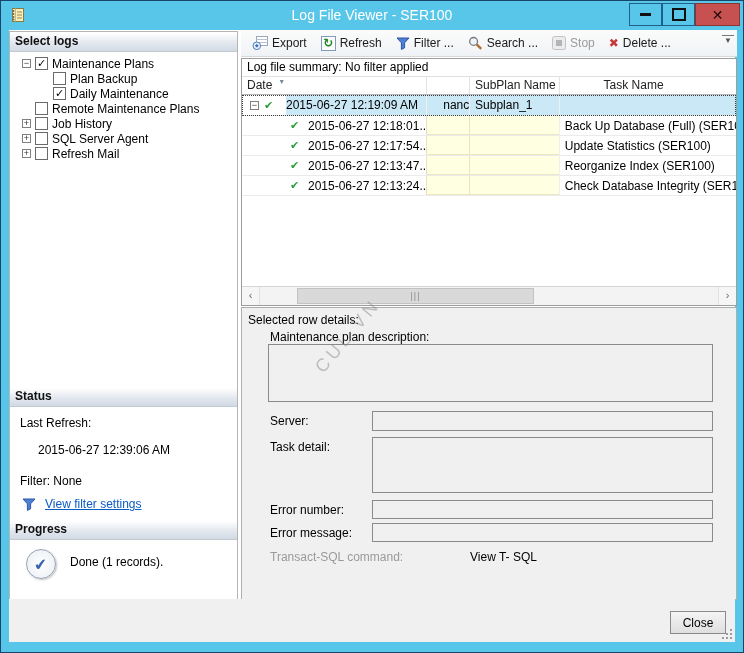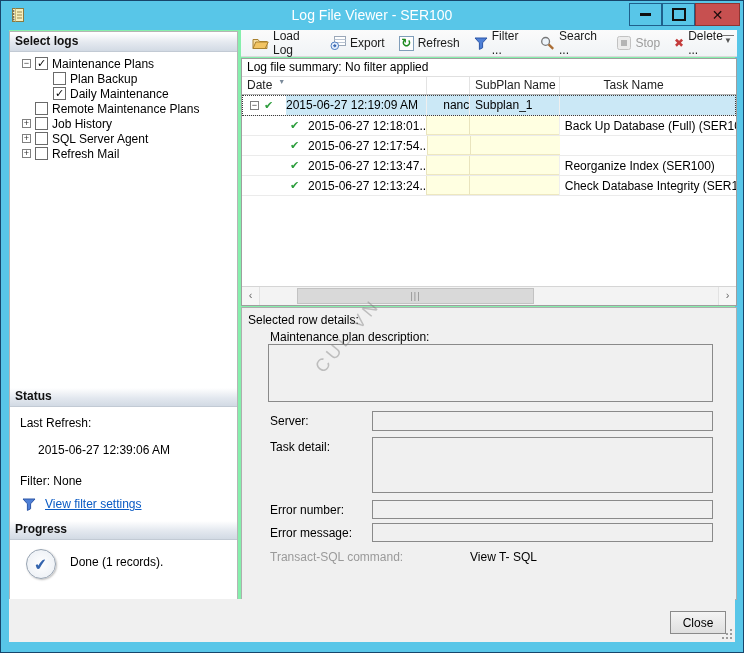--- a/index.html
+++ b/index.html
@@ -13,21 +13,21 @@
   .title{display:block;text-align:center;line-height:29px;color:#ffffff;font-size:14px;}
   .caption{position:absolute;right:3px;top:2px;display:flex;}
   .cap{width:33px;height:23px;box-sizing:border-box;border:1px solid #1f5f8b;
        display:flex;align-items:center;justify-content:center;background:#58c6e8;}
   .cap.close{width:45px;background:#c75050;border-color:#8f3431;}
   .cap .dash{width:11px;border-top:3px solid #101010;}
   .cap .sq{width:10px;height:9px;border:2px solid #101010;}
   .cap .x{font-size:14px;font-weight:bold;color:#1c0b0b;}
 
   
-  .content{position:absolute;left:8px;right:8px;top:29px;bottom:10px;background:#86efac;}
+  .content{position:absolute;left:8px;right:8px;top:29px;bottom:10px;background:#ffffff;}
 
   
   .left-panel{position:absolute;left:0;top:1px;width:229px;height:570px;background:#ffffff;
               border:1px solid #b5b5b5;box-sizing:border-box;}
   .panel-header{height:18px;line-height:17px;font-size:12px;font-weight:bold;color:#111;
                 padding-left:5px;background:linear-gradient(180deg,#ffffff,#e3e8ef 55%,#d2dae4);
                 border-top:1px solid #ffffff;border-bottom:1px solid #c2cad4;}
   .status-section{position:absolute;top:355px;left:0;right:0;}
   .progress-section{position:absolute;top:488px;left:0;right:0;}
   .tree{padding-top:4px;}
@@ -216,29 +216,20 @@
           <span class="progress-text">Done (1 records).</span>
         </div>
       </div>
     </div>
 
     <div class="right-panel">
 
       <div class="toolbar" id="toolbar">
           <div class="tb-item">
             <span class="tb-icon">
-              <svg width="17" height="14" viewBox="0 0 17 14">
-                <path d="M1 3.5h5l1.5 2H15v7H1z" fill="#f5dca2" stroke="#a9812f"></path>
-                <path d="M1 12.5 3.8 6h12.4l-3 6.5z" fill="#f2c463" stroke="#a9812f"></path>
-              </svg>
-            </span>
-            <span class="tb-label">Load Log</span>
-          </div>
-          <div class="tb-item">
-            <span class="tb-icon">
               <svg width="16" height="14" viewBox="0 0 16 14">
                 <rect x="4.5" y="0.5" width="11" height="9" fill="#fff" stroke="#9aa7b8"></rect>
                 <line x1="4.5" y1="3.5" x2="15.5" y2="3.5" stroke="#b9c4d2"></line>
                 <line x1="4.5" y1="6.5" x2="15.5" y2="6.5" stroke="#b9c4d2"></line>
                 <circle cx="4.8" cy="9.8" r="3.8" fill="#e3eefb" stroke="#4f7ec2"></circle>
                 <path d="M3 9.8h2.6M4.4 8.4l1.4 1.4-1.4 1.4" fill="none" stroke="#2f5fae" stroke-width="1.1"></path>
               </svg>
             </span>
             <span class="tb-label">Export</span>
           </div>
@@ -330,20 +321,21 @@
             <div class="grid-row">
               <div class="cell c1">
                 <span class="gutter child">
                   <span class="expander hidden"></span>
                   <span class="rowcheck">✔</span>
                 </span>
                 <span class="date-text">2015-06-27 12:17:54...</span>
               </div>
               <div class="cell c2 sub"></div>
               <div class="cell c3 c-sub-pad sub"></div>
+              <div class="cell c4 c-sub-pad">Update Statistics (SER100)</div>
             </div>
             <div class="grid-row">
               <div class="cell c1">
                 <span class="gutter child">
                   <span class="expander hidden"></span>
                   <span class="rowcheck">✔</span>
                 </span>
                 <span class="date-text">2015-06-27 12:13:47...</span>
               </div>
               <div class="cell c2 sub"></div>

